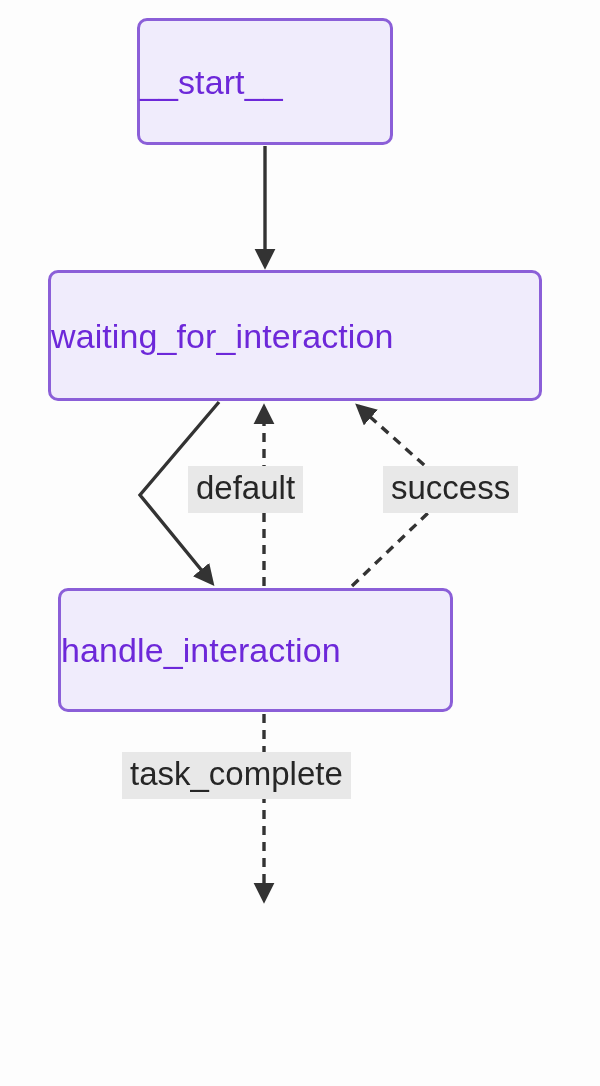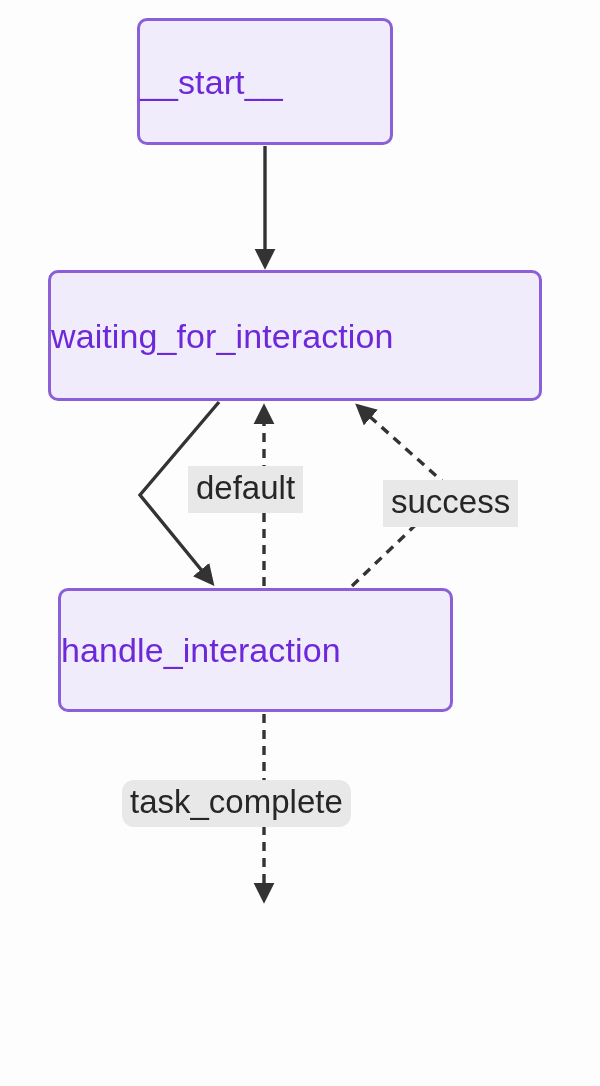--- a/index.html
+++ b/index.html
@@ -87,17 +87,17 @@
     <span class="node-label">waiting_for_interaction</span>
   </div>
 
   <div class="node" style="left:58px; top:588px; width:395px; height:124px;">
     <span class="node-label">handle_interaction</span>
   </div>
 
 
   <div class="edge-label" style="left:188px; top:466px;">default</div>
 
-  <div class="edge-label" style="left:383px; top:466px;margin-top:14px;">success</div>
+  <div class="edge-label" style="left:383px; top:466px;">success</div>
 
-  <div class="edge-label" style="left:122px; top:780px;border-radius:12px;">task_complete</div>
+  <div class="edge-label" style="left:122px; top:752px;">task_complete</div>
 
 </div>
 
 </body></html>

